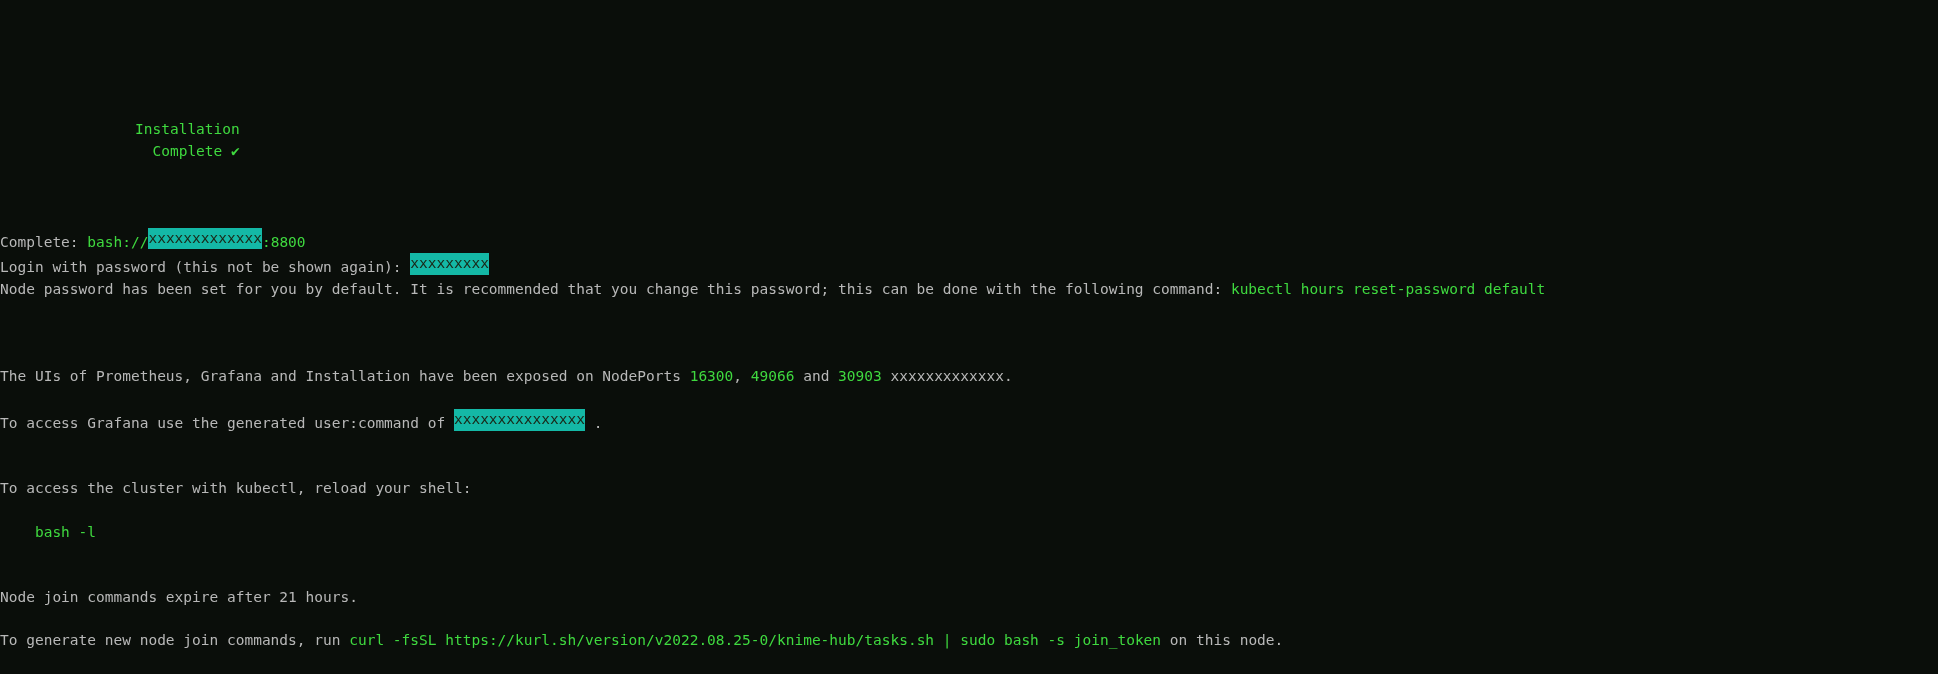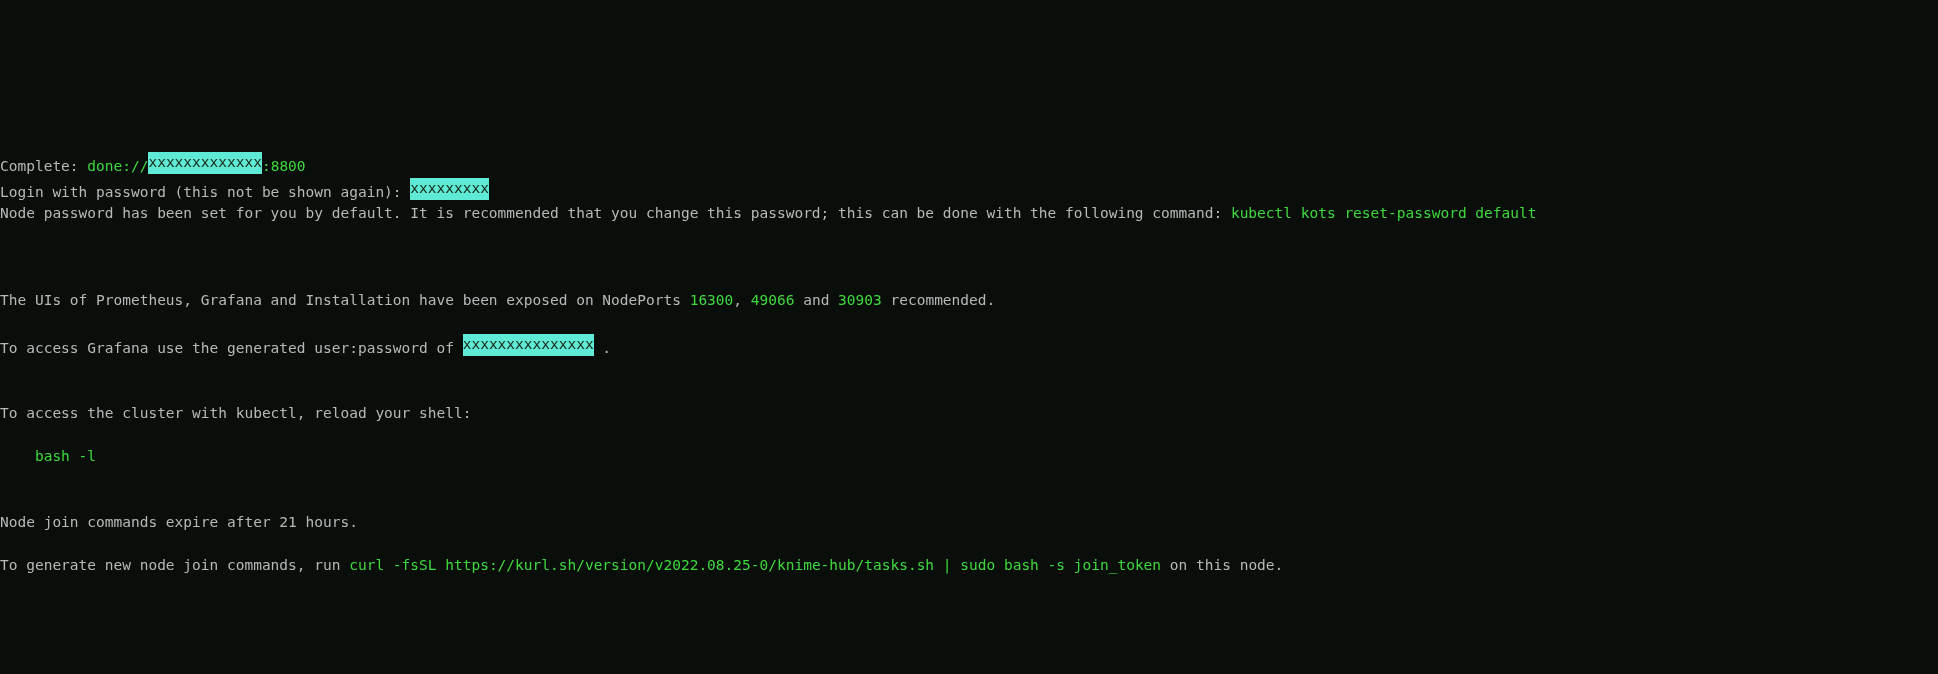--- a/index.html
+++ b/index.html
@@ -10,49 +10,51 @@
       font-size: 14.5px;
       line-height: 1.5;
       white-space: pre;
       overflow-x: auto;
       padding: 0;
       width: 1938px;
       height: 674px;
     }
     .green { color: #3fd93f; }
     .redacted {
-      background: #5eead4;
+      background: #14b8a6;
       color: #1a2818;
       display: inline-block;
       vertical-align: text-bottom;
     }
     .header-block {
       padding-left: 135px;
       padding-top: 10px;
     }
     .check { color: #3fd93f; }
     .content { position: relative; }
   </style>
 </head>
 <body>
 
 
 
 <div class="content">
+<div class="header-block"><span class="green">Installation</span>
+  <span class="green">Complete</span> <span class="check">✔</span></div>
 
 
-<span>Complete: </span><span class="green">done://</span><span class="redacted">xxxxxxxxxxxxx</span><span class="green">:8800</span>
+<span>Complete: </span><span class="green">bash://</span><span class="redacted">xxxxxxxxxxxxx</span><span class="green">:8800</span>
 <span>Login with password (this not be shown again): </span><span class="redacted">xxxxxxxxx</span>
-<span>Node password has been set for you by default. It is recommended that you change this password; this can be done with the following command: </span><span class="green">kubectl kots reset-password default</span>
+<span>Node password has been set for you by default. It is recommended that you change this password; this can be done with the following command: </span><span class="green">kubectl hours reset-password default</span>
 
 
 
-<span>The UIs of Prometheus, Grafana and Installation have been exposed on NodePorts </span><span class="green">16300</span><span>, </span><span class="green">49066</span><span> and </span><span class="green">30903</span><span> recommended.</span>
+<span>The UIs of Prometheus, Grafana and Installation have been exposed on NodePorts </span><span class="green">16300</span><span>, </span><span class="green">49066</span><span> and </span><span class="green">30903</span><span> xxxxxxxxxxxxx.</span>
 
-<span>To access Grafana use the generated user:password of </span><span class="redacted">xxxxxxxxxxxxxxx</span><span> .</span>
+<span>To access Grafana use the generated user:command of </span><span class="redacted">xxxxxxxxxxxxxxx</span><span> .</span>
 
 
 <span>To access the cluster with kubectl, reload your shell:</span>
 
     <span class="green">bash -l</span>
 
 
 <span>Node join commands expire after 21 hours.</span>
 
 <span>To generate new node join commands, run </span><span class="green">curl -fsSL https://kurl.sh/version/v2022.08.25-0/knime-hub/tasks.sh | sudo bash -s join_token</span><span> on this node.</span>

